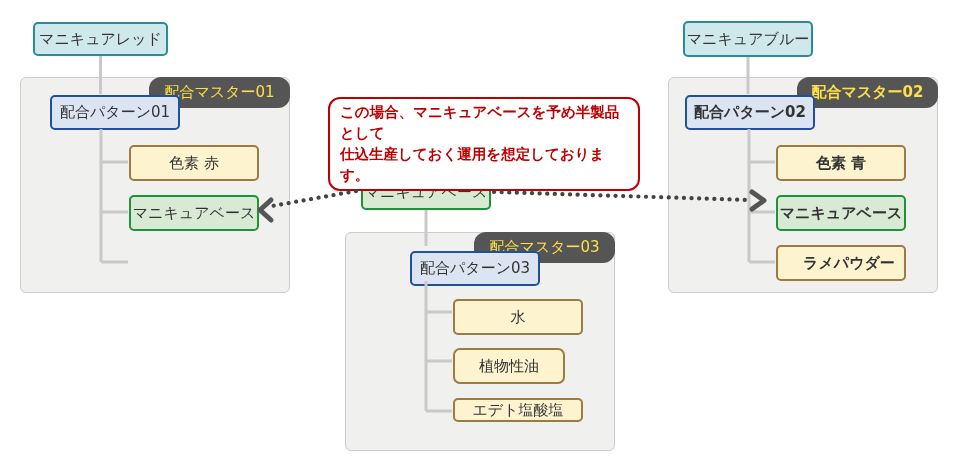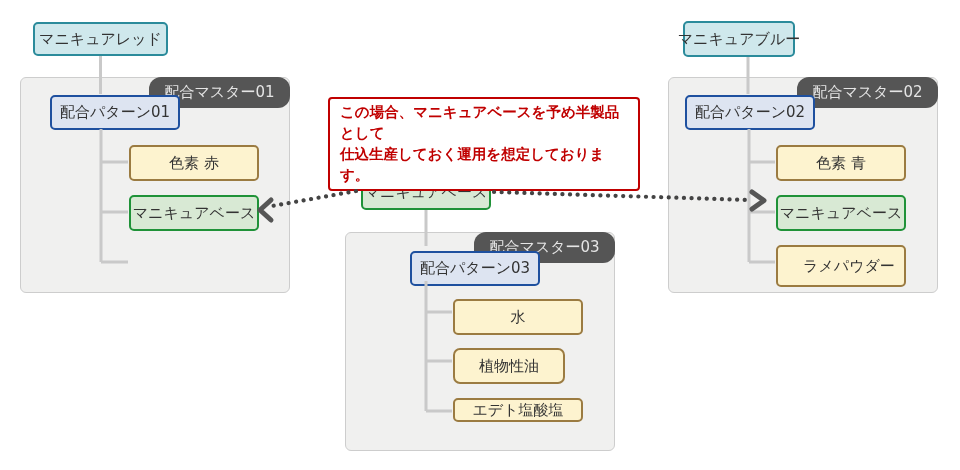--- a/index.html
+++ b/index.html
@@ -19,21 +19,21 @@
     background:#f0f0ef;
     border:1px solid #cdcdcd;
     border-radius:6px;
     z-index:1;
   }
   .tab {
     position:absolute;
     top:-1px; right:-1px;
     width:141px; height:31px;
     background:#555555;
-    color:#e5e5e5;
+    color:#fde047;
     font-size:15px;
     display:flex; align-items:center; justify-content:center;
     border-radius:12px;
     z-index:2;
   }
   .node {
     position:absolute;
     display:flex; align-items:center; justify-content:center;
     font-size:15px;
     color:#333;
@@ -46,21 +46,21 @@
   }
   .product  { background:#cfe8ec; border-color:#2b8b9b; }
   .pattern  { background:#dde4f1; border-color:#1e509f; }
   .material { background:#fdf3cf; border-color:#9b7b41; }
   .semi     { background:#d8e9d4; border-color:#1f9238; }
   .note {
     position:absolute;
     left:328px; top:97px; width:312px;
     background:#ffffff;
     border:2px solid #c00000;
-    border-radius:4px;
+    border-radius:12px;
     color:#c00000;
     font-weight:bold;
     font-size:14.5px;
     line-height:21px;
     padding:3px 10px;
     z-index:3;
   }
   svg.overlay {
     position:absolute; left:0; top:0;
     width:960px; height:470px;
@@ -75,28 +75,28 @@
 
   <div class="node product" style="left:33px; top:22px; width:135px; height:34px;">マニキュアレッド</div>
 
   <div class="panel" style="left:20px; top:77px; width:270px; height:216px;">
     <div class="tab">配合マスター01</div>
     <div class="node pattern" style="left:16px; top:17px; width:130px; height:35px;margin-left:13px;">配合パターン01</div>
     <div class="node material" style="left:108px; top:67px; width:130px; height:36px;">色素 赤</div>
     <div class="node semi" style="left:108px; top:117px; width:130px; height:36px;">マニキュアベース</div>
   </div>
 
-  <div class="node product" style="left:683px; top:21px; width:112px; height:36px;">マニキュアブルー</div>
+  <div class="node product" style="left:683px; top:21px; width:130px; height:36px;">マニキュアブルー</div>
 
-  <div class="panel" style="left:668px; top:77px; width:270px; height:216px;">
+  <div class="panel" style="left:668px; top:77px; width:270px; height:216px;font-weight:bold;">
     <div class="tab">配合マスター02</div>
     <div class="node pattern" style="left:16px; top:17px; width:130px; height:35px;">配合パターン02</div>
     <div class="node material" style="left:107px; top:67px; width:130px; height:36px;">色素 青</div>
     <div class="node semi" style="left:107px; top:117px; width:130px; height:36px;">マニキュアベース</div>
-    <div class="node material" style="left:107px; top:167px; width:130px; height:42px;padding-left:16px;">ラメパウダー</div>
+    <div class="node material" style="left:107px; top:167px; width:130px; height:36px;padding-left:16px;">ラメパウダー</div>
   </div>
 
   <div class="note">
     <div>この場合、マニキュアベースを予め半製品として</div>
     <div>仕込生産しておく運用を想定しております。</div>
   </div>
 
   <div class="node semi" style="left:361px; top:175px; width:130px; height:35px;">マニキュアベース</div>
 
   <div class="panel" style="left:345px; top:232px; width:270px; height:219px;">

